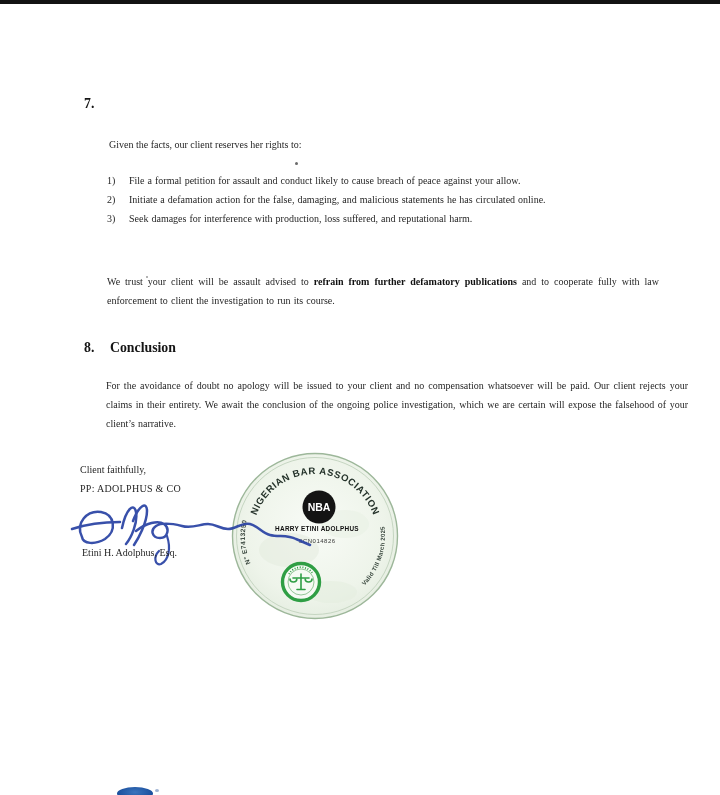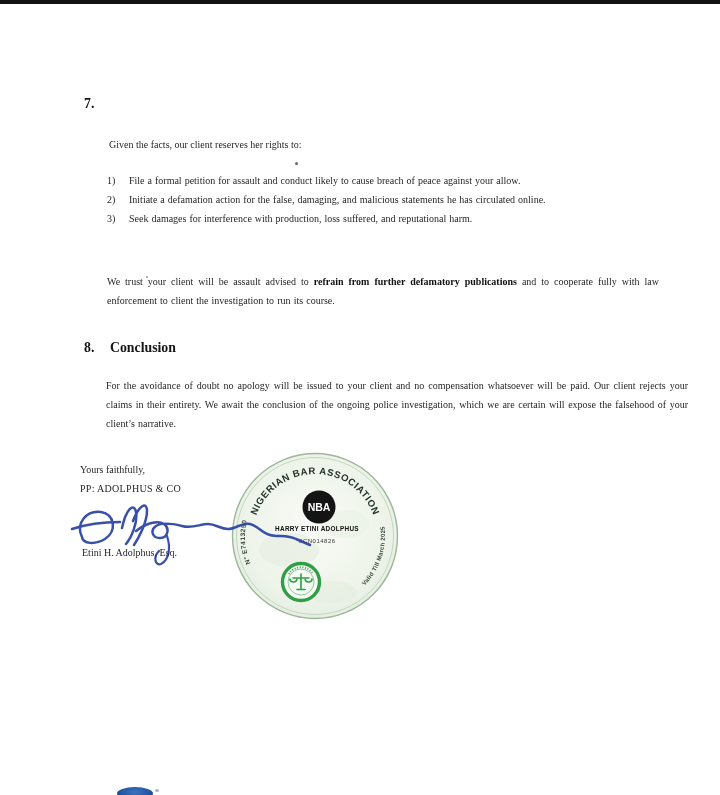--- a/index.html
+++ b/index.html
@@ -61,21 +61,21 @@
 
   <p class="abs txt just" style="left:107px;top:272px;width:552px;"><span>We trust your client will be assault advised to </span><b>refrain from further defamatory publications</b><span> and to cooperate fully with law enforcement to client the investigation to run its course.</span></p>
 
   <div class="heading" style="left:84px;top:340px;width:560px;">
     <span class="num">8.</span>
     <span>Conclusion</span>
   </div>
 
   <p class="abs txt just" style="left:78px;top:376px;width:582px;margin-left:28px;">For the avoidance of doubt no apology will be issued to your client and no compensation whatsoever will be paid. Our client rejects your claims in their entirety. We await the conclusion of the ongoing police investigation, which we are certain will expose the falsehood of your client’s narrative.</p>
 
-  <p class="abs txt" style="left:80px;top:460px;">Yours faithfully,</p>
+  <p class="abs txt" style="left:80px;top:460px;">Client faithfully,</p>
   <p class="abs txt" style="left:82px;top:543px;z-index:3;">Etini H. Adolphus, Esq.</p>
   <p class="abs txt" style="left:80px;top:479px;letter-spacing:0.3px;">PP: ADOLPHUS &amp; CO</p>
 
   <svg class="seal-svg" width="168" height="168" viewBox="0 0 168 168">
     <defs>
       <radialGradient id="face" cx="50%" cy="45%" r="60%">
         <stop offset="0%" stop-color="#f8fbf6"></stop>
         <stop offset="70%" stop-color="#eef4ea"></stop>
         <stop offset="100%" stop-color="#e3ecdf"></stop>
       </radialGradient>

